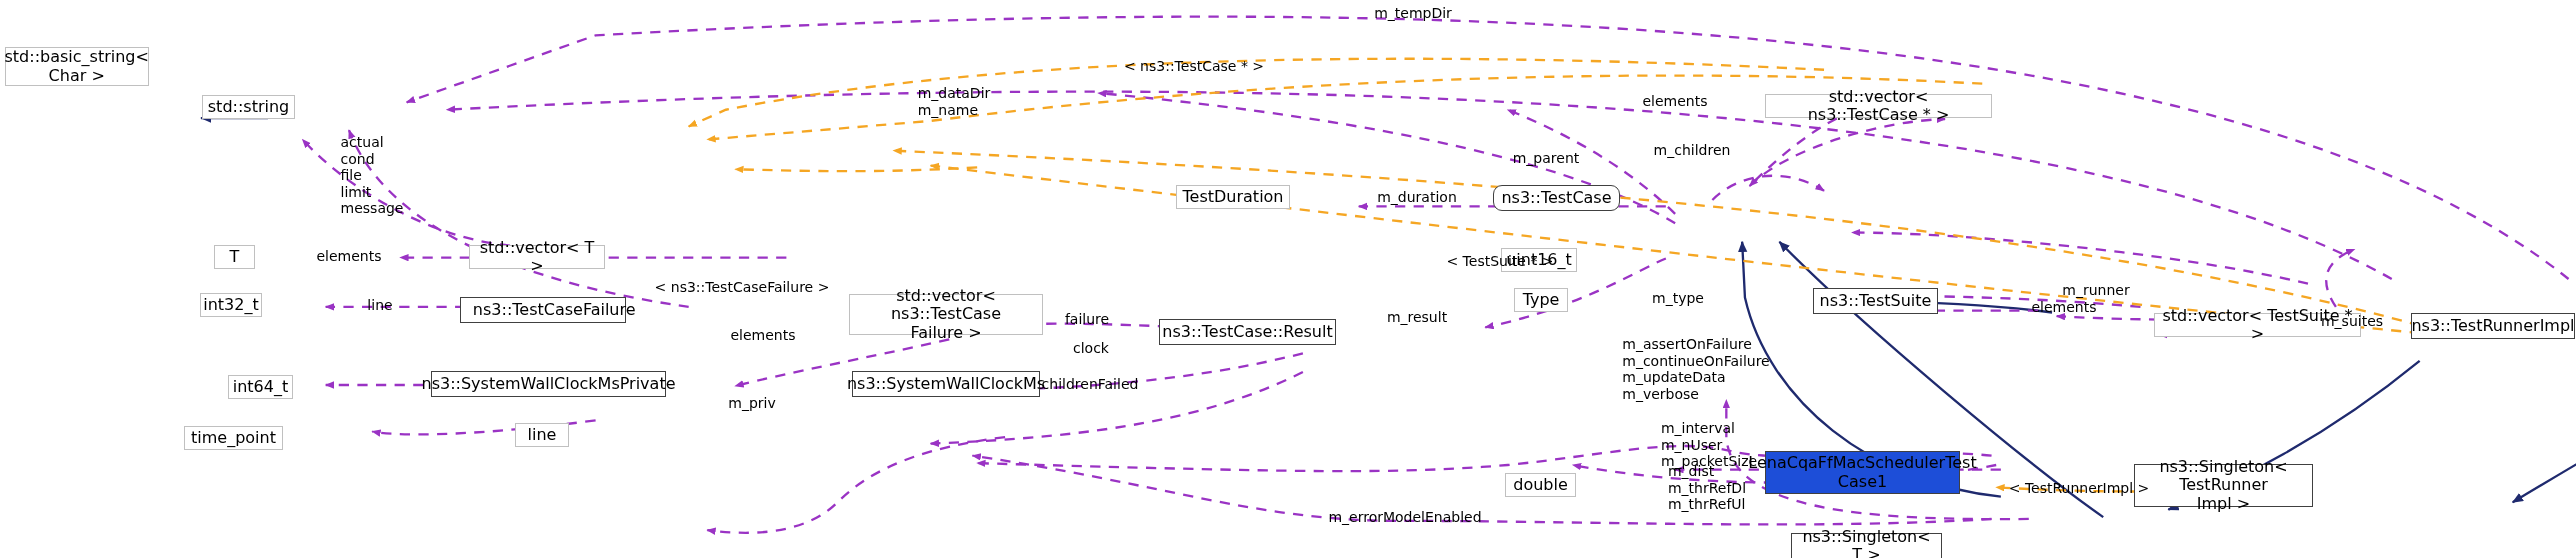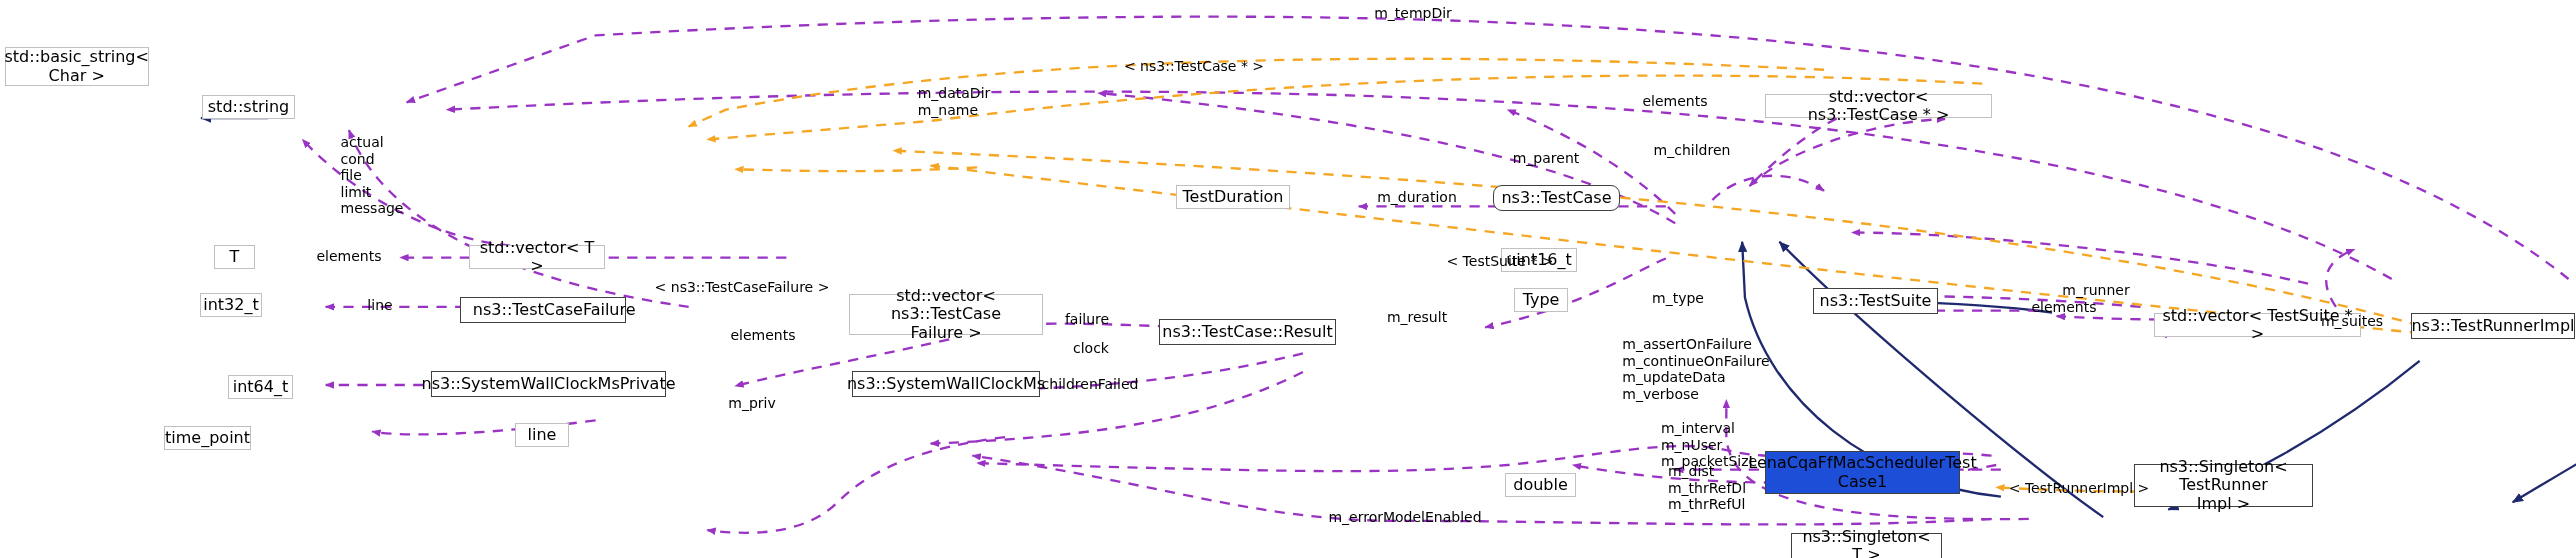--- a/index.html
+++ b/index.html
@@ -138,21 +138,21 @@
   </div>
   <div class="node plain" style="left:214px; top:245px; width:41px; height:24px;">
     <span>T</span>
   </div>
   <div class="node plain" style="left:200px; top:293px; width:62px; height:24px;">
     <span>int32_t</span>
   </div>
   <div class="node plain" style="left:192px; top:375px; width:65px; height:24px;margin-left:36px;">
     <span>int64_t</span>
   </div>
-  <div class="node plain" style="left:164px; top:426px; width:87px; height:24px;">
+  <div class="node plain" style="left:184px; top:426px; width:99px; height:24px;">
     <span>time_point</span>
   </div>
 
   <div class="node plain" style="left:469px; top:245px; width:136px; height:24px;">
     <span>std::vector&lt; T &gt;</span>
   </div>
   <div class="node strong" style="left:460px; top:297px; width:166px; height:26px;padding-left:28px;">
     <span>ns3::TestCaseFailure</span>
   </div>
   <div class="node strong" style="left:431px; top:371px; width:235px; height:26px;">

